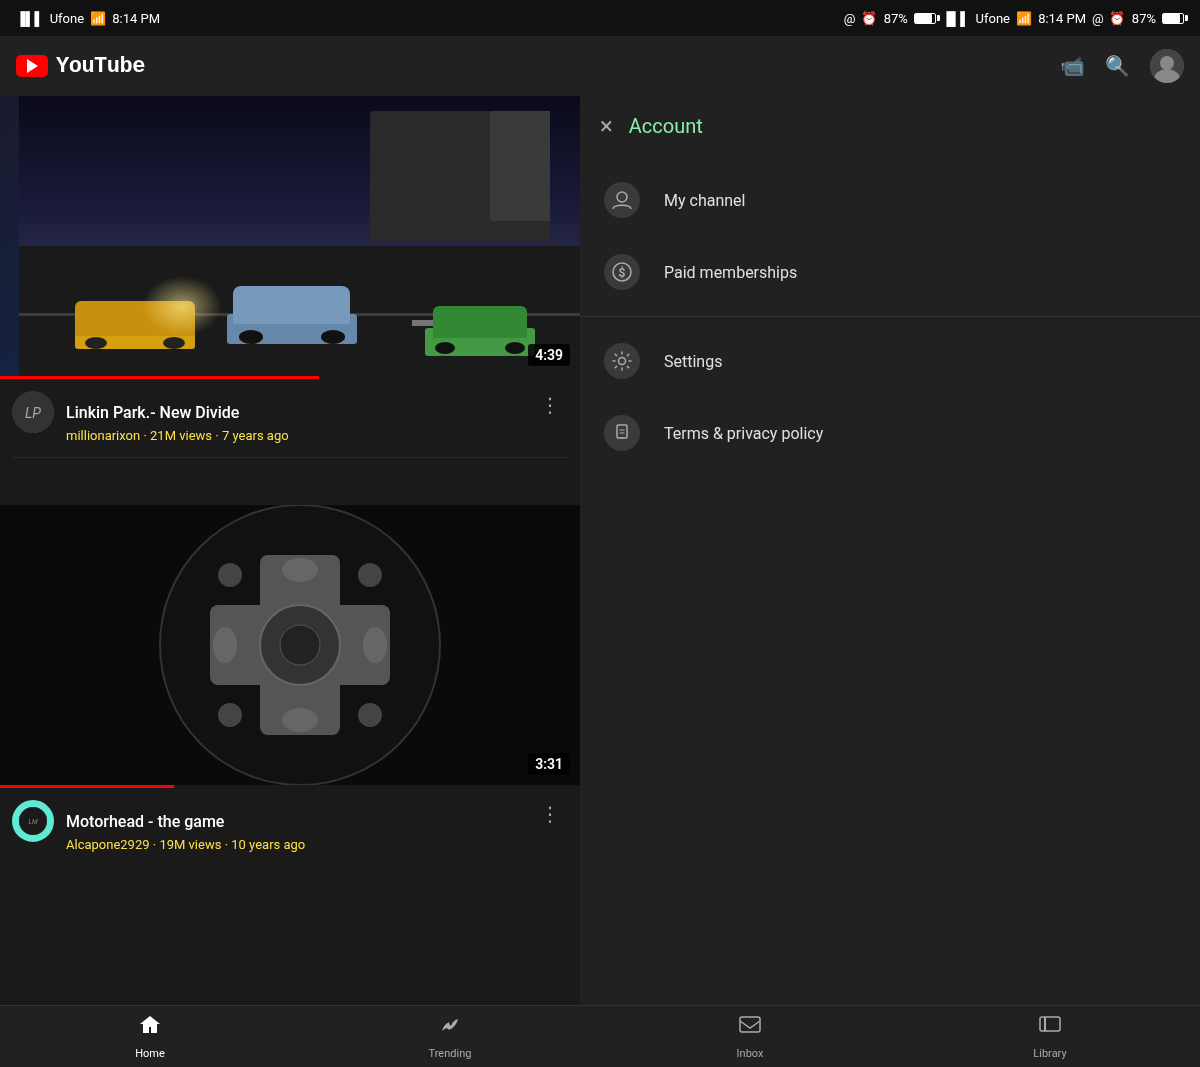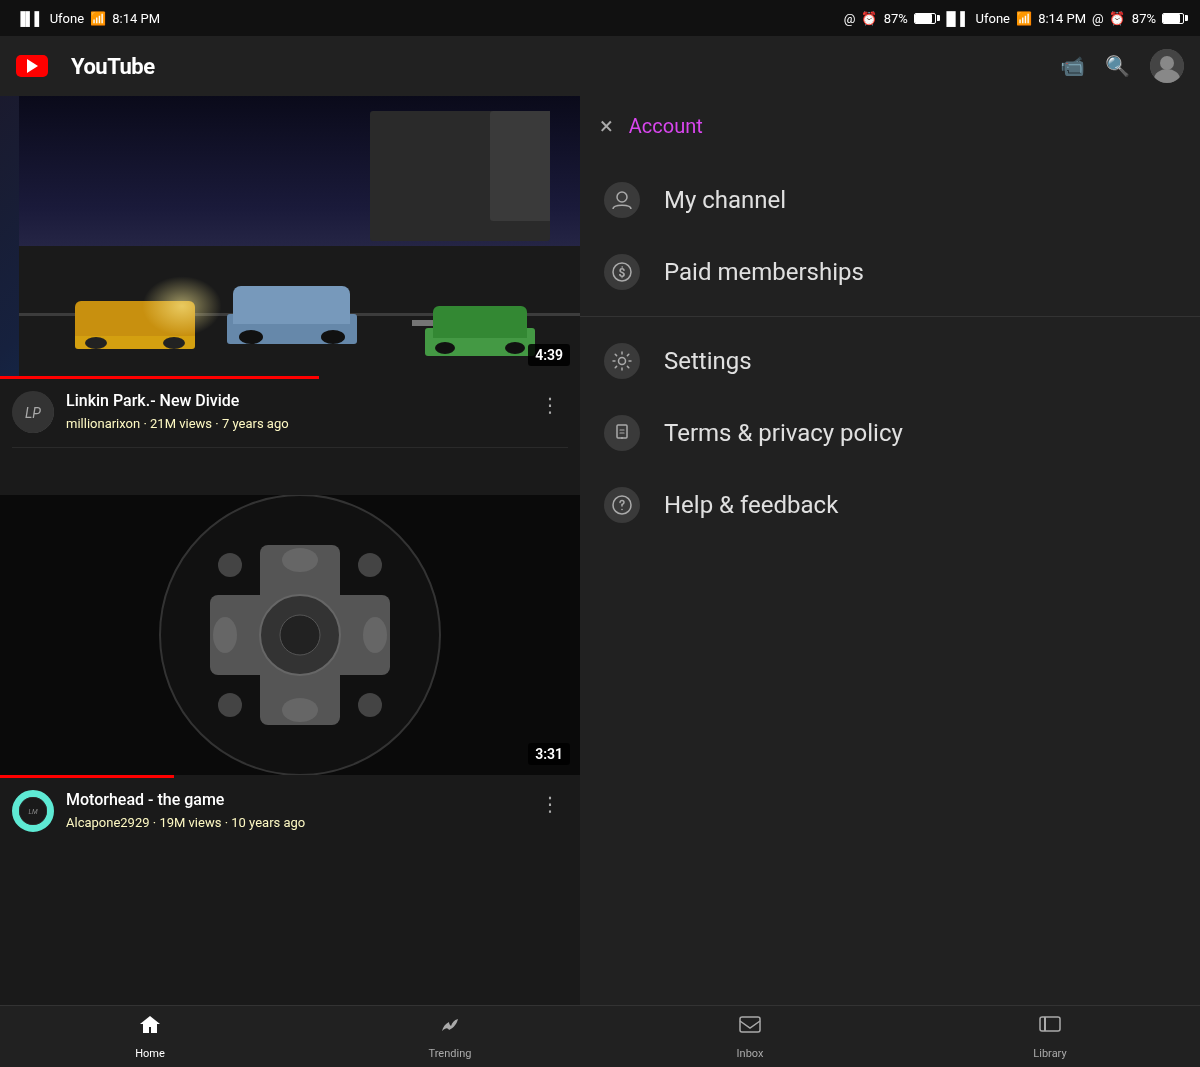--- a/index.html
+++ b/index.html
@@ -61,22 +61,23 @@
       display: flex;
       align-items: center;
       background: #212121;
       height: 60px;
       padding: 0 16px;
       position: relative;
     }
     .logo-area {
       display: flex;
       align-items: center;
-      gap: 23px;
+      gap: 8px;
       flex: 1;
+      font-family: Liberation Mono, monospace;
     }
     .yt-logo-icon {
       width: 32px;
       height: 22px;
       background: #ff0000;
       border-radius: 5px;
       display: flex;
       align-items: center;
       justify-content: center;
     }
@@ -208,33 +209,34 @@
       background: linear-gradient(135deg, #222, #555);
     }
 
     .channel-avatar-mh {
       background: #1a1a1a;
       border: 7px solid #5eead4;
     }
 
     .video-meta {
       flex: 1;
+      margin-top: 12px;
     }
 
     .video-title {
       font-size: 16px;
       font-weight: 500;
       color: #fff;
       line-height: 1.3;
       margin-bottom: 4px;
     }
 
     .video-subtitle {
       font-size: 13px;
-      color: #fef9c3;
+      color: #fde047;
     }
 
     .more-icon {
       color: #aaa;
       font-size: 20px;
       cursor: pointer;
       padding: 2px 8px;
     }
 
     .divider {
@@ -260,21 +262,21 @@
     }
 
     .close-icon {
       color: #aaa;
       font-size: 24px;
       cursor: pointer;
     }
 
     .account-title {
       font-size: 20px;
-      color: #d946ef;
+      color: #86efac;
       font-weight: 400;
     }
 
     .menu-items {
       flex: 1;
       padding: 8px 0;
     }
 
     .menu-item {
       display: flex;
@@ -291,21 +293,21 @@
       background: #3a3a3a;
       display: flex;
       align-items: center;
       justify-content: center;
       font-size: 18px;
       color: #aaa;
       flex-shrink: 0;
     }
 
     .menu-label {
-      font-size: 24px;
+      font-size: 16px;
       color: #e0e0e0;
       font-weight: 400;
     }
 
     .menu-divider {
       height: 1px;
       background: #333;
       margin: 8px 0;
     }
 
@@ -553,30 +555,20 @@
         <div class="menu-icon">
           <svg width="22" height="22" viewBox="0 0 22 22" fill="none">
             <rect x="6" y="3" width="10" height="13" rx="1" stroke="#aaa" stroke-width="1.5"></rect>
             <path d="M9 8h4M9 11h4" stroke="#aaa" stroke-width="1.2" stroke-linecap="round"></path>
             <circle cx="11" cy="16" r="1" fill="#aaa"></circle>
           </svg>
         </div>
         <span class="menu-label">Terms &amp; privacy policy</span>
       </div>
 
-      <div class="menu-item">
-        <div class="menu-icon">
-          <svg width="22" height="22" viewBox="0 0 22 22" fill="none">
-            <circle cx="11" cy="11" r="9" stroke="#aaa" stroke-width="1.5"></circle>
-            <path d="M9 8.5c0-1.1.9-2 2-2s2 .9 2 2c0 1.1-.9 1.5-2 2v1.5" stroke="#aaa" stroke-width="1.5" stroke-linecap="round"></path>
-            <circle cx="11" cy="15.5" r="0.8" fill="#aaa"></circle>
-          </svg>
-        </div>
-        <span class="menu-label">Help &amp; feedback</span>
-      </div>
 
     </div>
   </div>
 
 </div>
 
 <div class="bottom-nav">
 
   <div class="nav-item">
     <svg width="24" height="22" viewBox="0 0 24 22">

